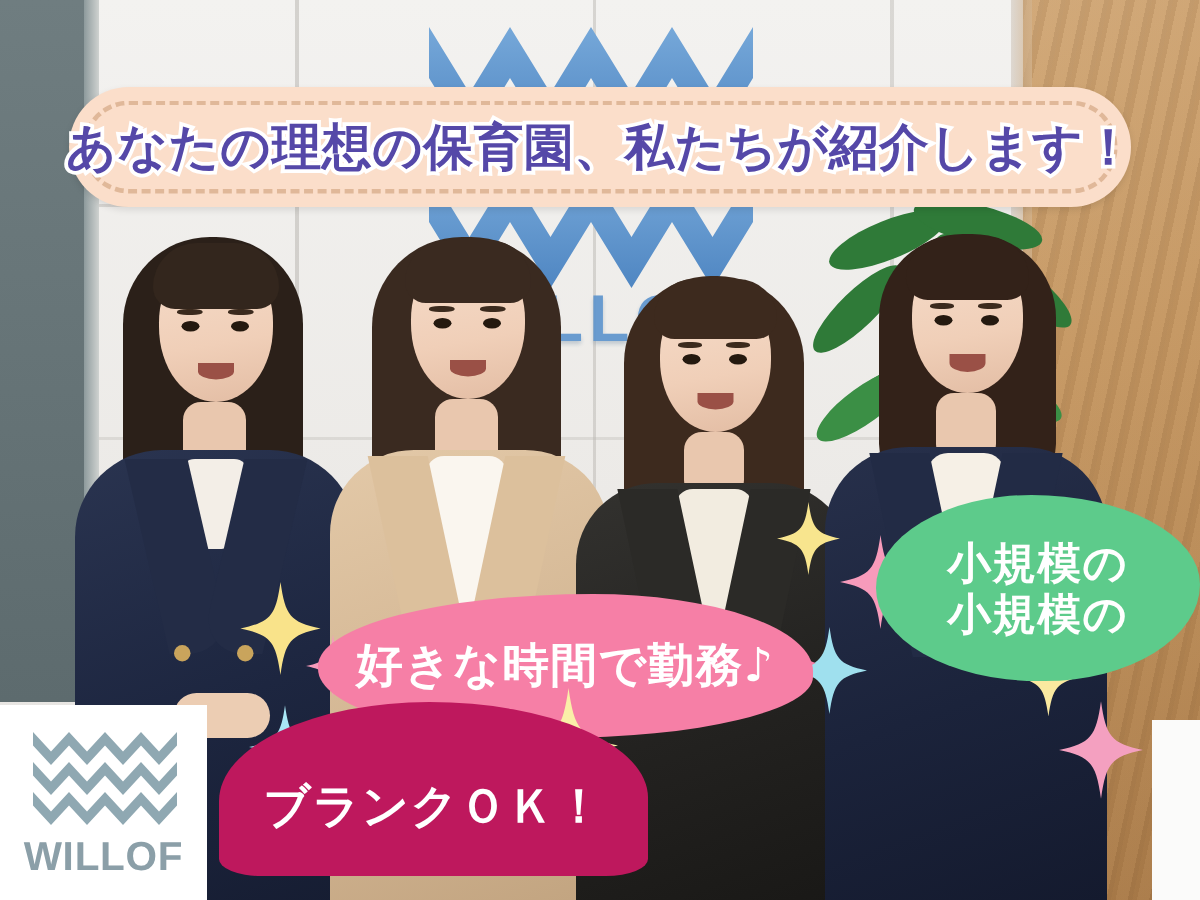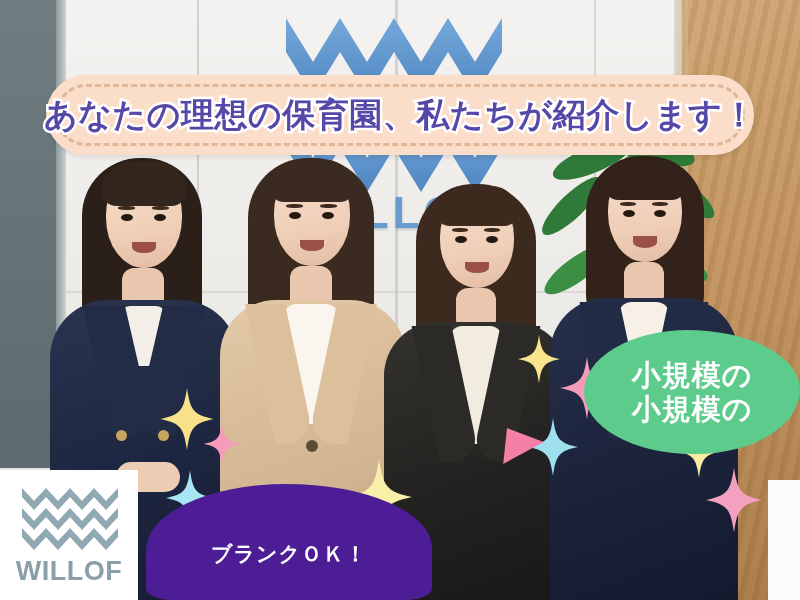--- a/index.html
+++ b/index.html
@@ -97,21 +97,20 @@
   }
   .eye { position:absolute; background:#24190f; border-radius:50%; }
   .brow { position:absolute; background:#3b2a1d; border-radius:40%; }
 
   
   .banner {
     position:absolute; left:46px; top:58px; width:708px; height:80px;
     background:#fbdeca;
     border-radius:40px;
     box-shadow:0 2px 5px rgba(0,0,0,.10);
-    margin-top:17px;
   }
   .banner-dash {
     position:absolute; left:9px; top:9px; right:9px; bottom:9px;
     border:3px dashed #e0b899;
     border-radius:32px;
   }
   .banner-text {
     position:absolute; inset:0;
     display:flex; align-items:center; justify-content:center;
     font-size:33px; font-weight:700; letter-spacing:.5px;
@@ -142,24 +141,24 @@
   .bubble-pink-tail {
     position:absolute; left:505px; top:430px;
     width:0; height:0;
     border-left:38px solid #f67fa6;
     border-top:10px solid transparent;
     border-bottom:26px solid transparent;
     transform:rotate(6deg);
   }
   
   .bubble-blue {
-    left:146px; top:484px; width:286px; height:116px;
-    background:#4c1d95;
+    left:146px; top:468px; width:286px; height:116px;
+    background:#be185d;
     border-radius:50% 52% 10% 10% / 58% 56% 10% 10%;
-    font-size:21px; letter-spacing:1px;
+    font-size:31px; letter-spacing:1px;
   }
   .bubble-blue span { transform:translateY(12px); }
   
   .bubble-yellow {
     left:410px; top:466px; width:292px; height:134px;
     background:#f4c61d;
     border-radius:48% 46% 14% 14% / 46% 48% 12% 12%;
     font-size:30px; letter-spacing:1px;
   }
   .bubble-yellow span { transform:translateY(8px); }
@@ -359,20 +358,23 @@
       </svg>
   </div>
   <div class="sparkle" style="left:706px; top:466px; width:56px; height:68px;">
     <svg viewBox="0 0 100 116">
         <path d="M50 0 C56 42 62 50 100 58 C62 66 56 74 50 116 C44 74 38 66 0 58 C38 50 44 42 50 0 Z" fill="#F4A0C0"></path>
       </svg>
   </div>
 
   <div class="bubble-pink-tail"></div>
 
+  <div class="bubble bubble-pink">
+    <span>好きな時間で勤務♪</span>
+  </div>
 
   <div class="sparkle" style="left:346px; top:458px; width:66px; height:78px;">
     <svg viewBox="0 0 100 116">
         <path d="M50 0 C56 42 62 50 100 58 C62 66 56 74 50 116 C44 74 38 66 0 58 C38 50 44 42 50 0 Z" fill="#FAEFA8"></path>
       </svg>
   </div>
   <div class="sparkle" style="left:676px; top:424px; width:46px; height:54px;">
     <svg viewBox="0 0 100 116">
         <path d="M50 0 C56 42 62 50 100 58 C62 66 56 74 50 116 C44 74 38 66 0 58 C38 50 44 42 50 0 Z" fill="#FAE9A0"></path>
       </svg>

